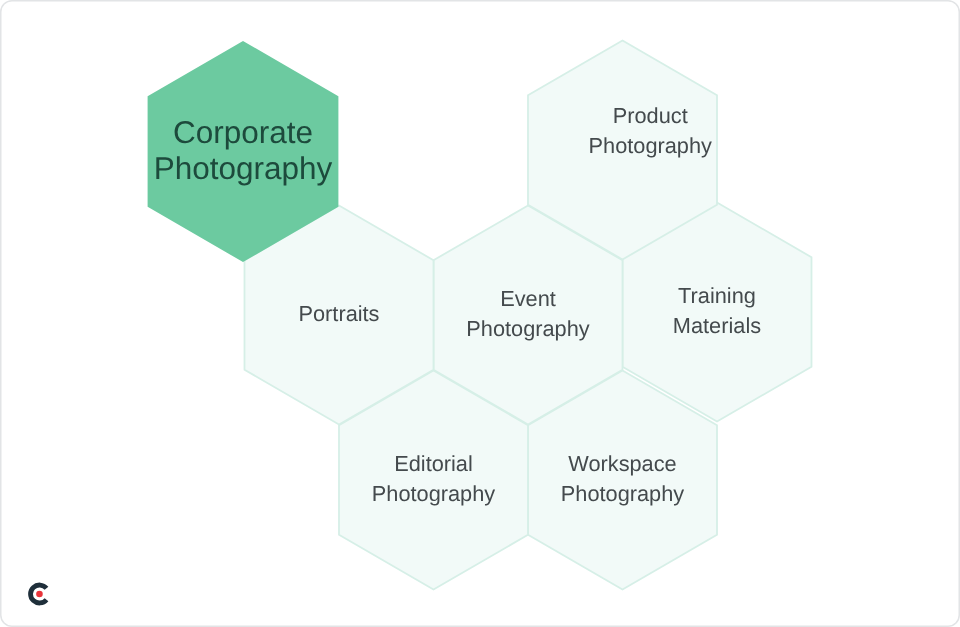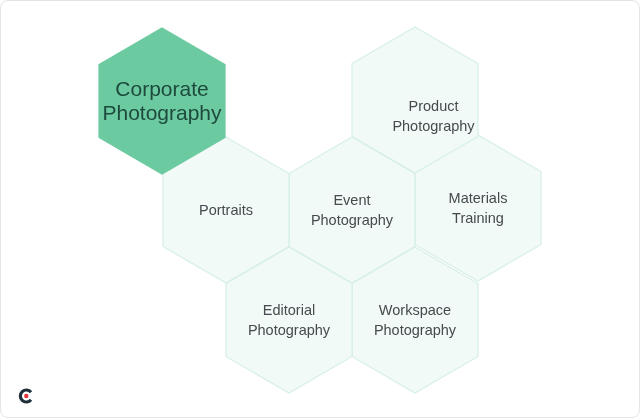--- a/index.html
+++ b/index.html
@@ -25,34 +25,34 @@
       <polygon points="415,27 478,63.5 478,136.5 415,173 352,136.5 352,63.5" fill="#f2faf8" stroke="#d6efe7" stroke-width="1.2"></polygon>
       <polygon points="162,28 225,64.5 225,137.5 162,174 99,137.5 99,64.5" fill="#6ccaa0" stroke="#6ccaa0" stroke-width="1.2"></polygon>
     </g>
 </svg>
 
 <div id="labels">
     <div class="hex-label main" style="left: 162px; top: 101px;">
       <div>Corporate</div>
       <div>Photography</div>
     </div>
-    <div class="hex-label" style="left: 415px; top: 116px; padding-left: 37px;">
+    <div class="hex-label" style="left: 415px; top: 88px; padding-left: 37px;">
       <div>Product</div>
       <div>Photography</div>
     </div>
     <div class="hex-label" style="left: 226px; top: 210px;">
       <div>Portraits</div>
     </div>
     <div class="hex-label" style="left: 352px; top: 210px;">
       <div>Event</div>
       <div>Photography</div>
     </div>
     <div class="hex-label" style="left: 478px; top: 208px;">
+      <div>Training</div>
       <div>Materials</div>
-      <div>Training</div>
     </div>
     <div class="hex-label" style="left: 289px; top: 320px;">
       <div>Editorial</div>
       <div>Photography</div>
     </div>
     <div class="hex-label" style="left: 415px; top: 320px;">
       <div>Workspace</div>
       <div>Photography</div>
     </div>
   </div>

